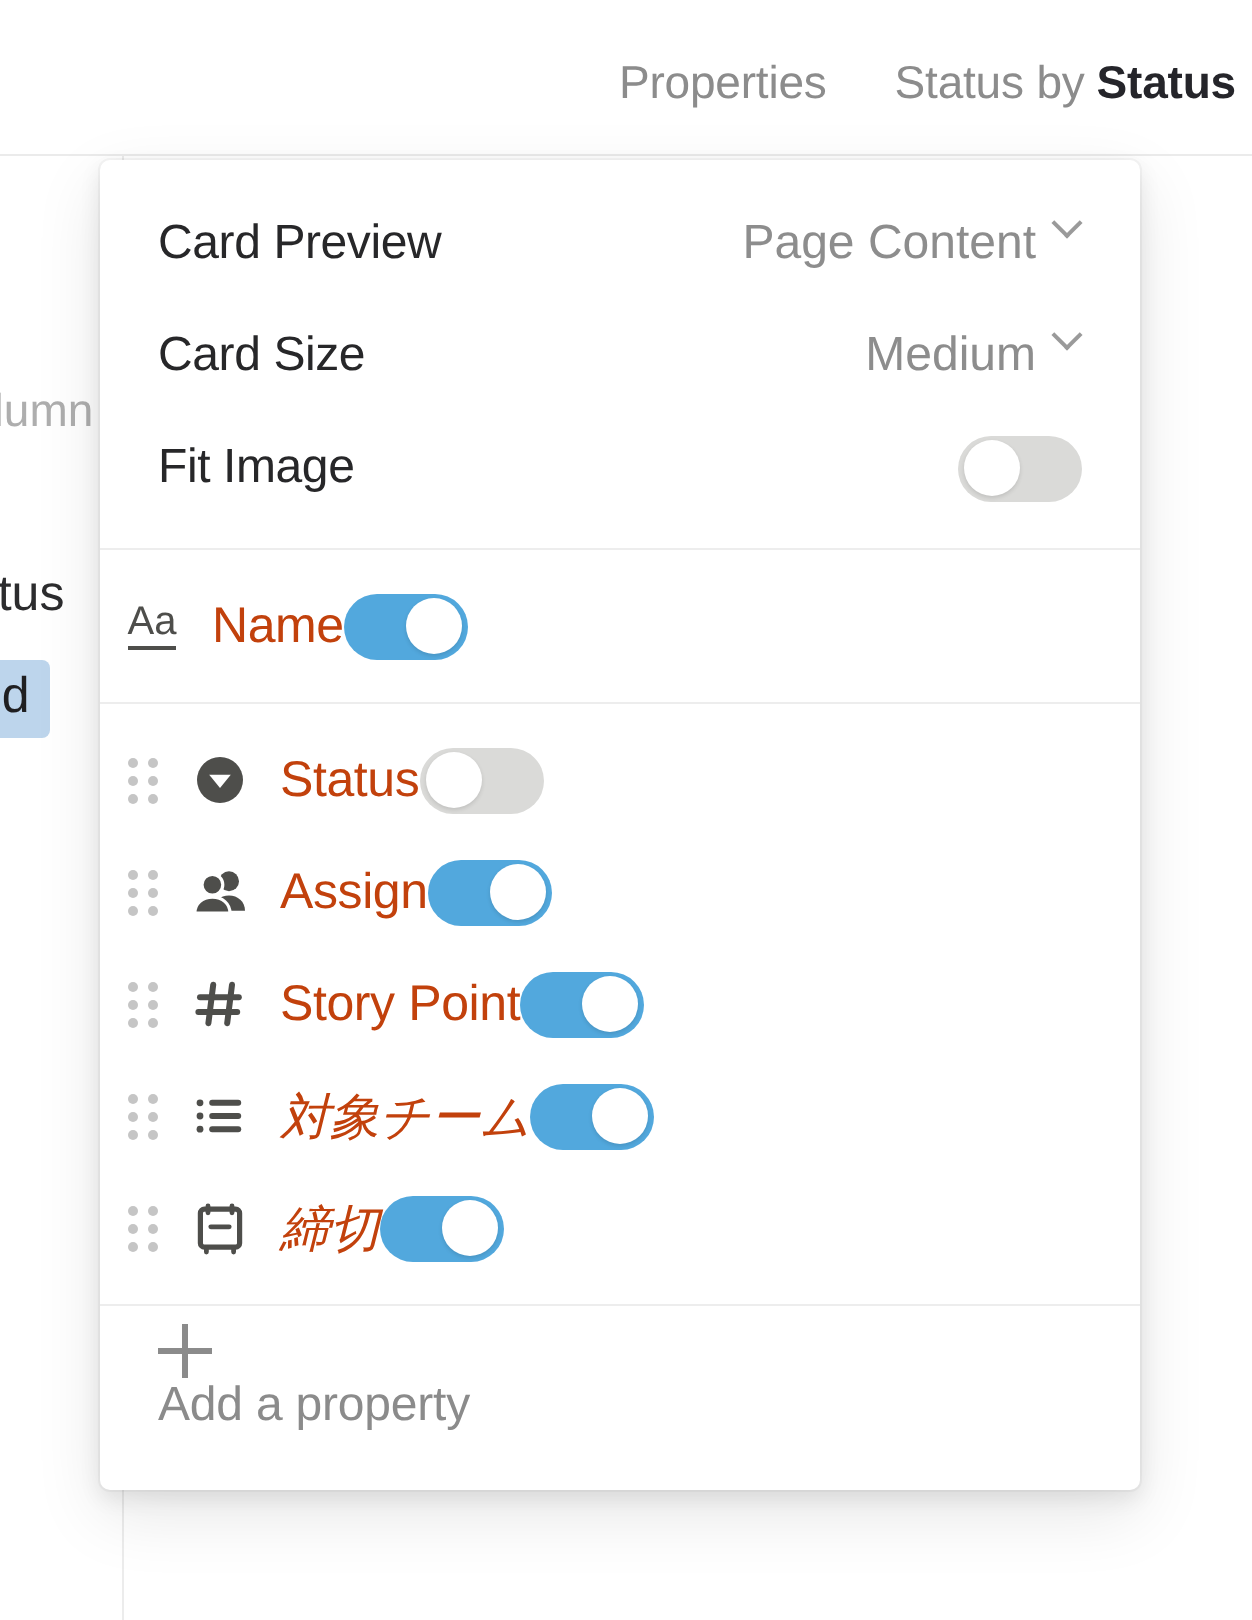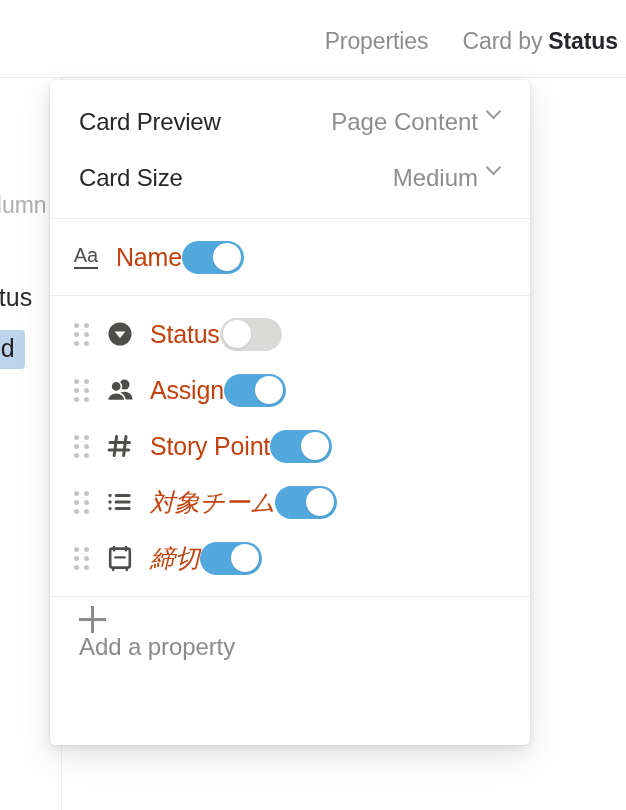--- a/index.html
+++ b/index.html
@@ -110,21 +110,21 @@
     width: 1px;
     height: 732px;
     background: #ececec;
   }
 
   
   .popup {
     position: absolute;
     left: 50px;
     top: 80px;
-    width: 480px;
+    width: 520px;
     height: 665px;
     background: #ffffff;
     border-radius: 5px;
     box-shadow:
       0 0 0 1px rgba(15,15,15,0.035),
       0 4px 11px rgba(15,15,15,0.09),
       0 12px 34px rgba(15,15,15,0.10);
     overflow: hidden;
   }
 
@@ -203,21 +203,21 @@
     box-shadow: 0 1px 2px rgba(0,0,0,0.12);
   }
   .toggle.on .knob  { right: 3px; }
   .toggle.off .knob { left: 3px; }
 
   
   .prow {
     display: flex;
     align-items: center;
     height: 56px;
-    padding: 0 29px 0 20px;
+    padding: 0 29px 0 10px;
     box-sizing: border-box;
   }
   .drag {
     width: 22px;
     height: 26px;
     flex: 0 0 auto;
     display: grid;
     grid-template-columns: 5px 5px;
     grid-template-rows: 5px 5px 5px;
     gap: 4px 5px;
@@ -293,21 +293,21 @@
 <body>
 
 <div id="stage">
 
   <div class="bg-sheet">
 
     <div class="topbar">
       <div class="topbar-actions">
         <span class="tb-properties">Properties</span>
         <span class="tb-group">
-          <span>Card by</span><span class="tb-group-value">Status</span>
+          <span>Status by</span><span class="tb-group-value">Status</span>
         </span>
       </div>
     </div>
 
     <div class="bg-left">
       <div class="bg-colname">olumn</div>
       <div class="bg-statuslbl">tatus</div>
       <div class="bg-chip">ted</div>
     </div>
     <div class="bg-col-divider"></div>
@@ -328,20 +328,27 @@
 
       <div class="row">
         <span class="label">Card Size</span>
         <span class="spacer"></span>
         <span class="select-value">
           <span>Medium</span>
           <span class="chev"></span>
         </span>
       </div>
 
+      <div class="row">
+        <span class="label">Fit Image</span>
+        <span class="spacer"></span>
+        <span class="toggle off">
+          <span class="knob"></span>
+        </span>
+      </div>
 
     </div>
 
     <div class="sep"></div>
 
     <div class="sec-name">
       <div class="prow">
         <span class="picon">
           <span class="aa">Aa</span>
         </span>

